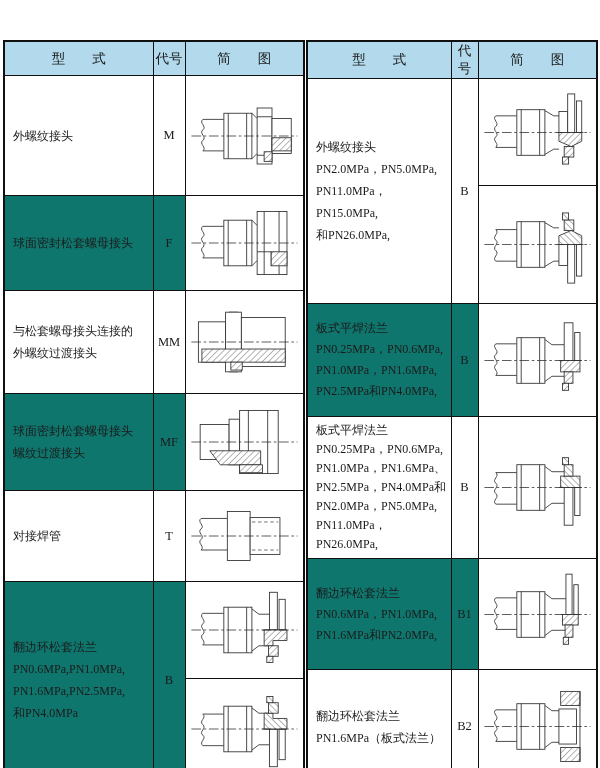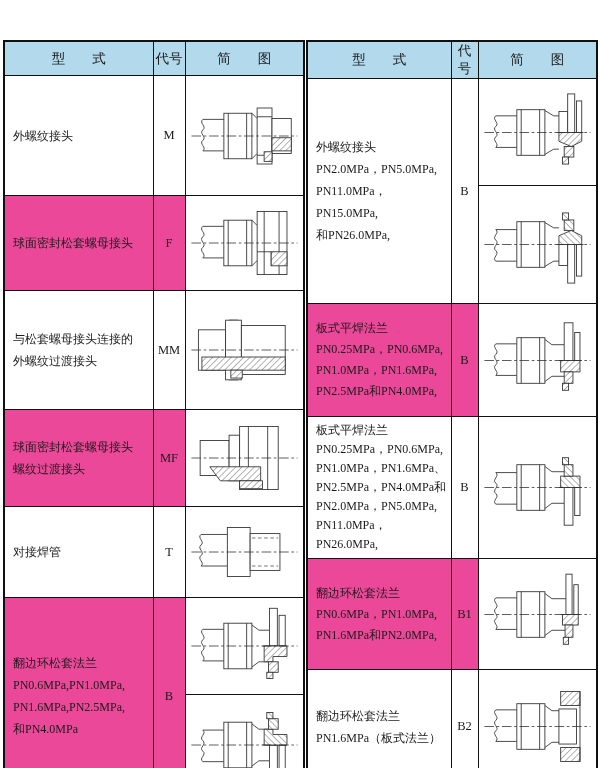--- a/index.html
+++ b/index.html
@@ -11,21 +11,21 @@
   table.ftable{position:absolute;top:40px;border-collapse:collapse;table-layout:fixed;
                border:2px solid #101010;background:#fff;}
   #t-left{left:3px;width:302px;}
   #t-right{left:306px;width:292px;}
   .ftable th,.ftable td{border:1px solid #101010;padding:0;vertical-align:middle;overflow:hidden;}
   .ftable th{background:#b2d9ec;font-size:13.5px;font-weight:normal;height:33px;text-align:center;}
   td.tcell{font-size:12px;line-height:22px;text-align:left;padding:4px 4px 4px 8px;
            white-space:pre-line;}
   td.ccell{font-size:12.5px;text-align:center;}
   td.dcell{background:#fff;text-align:center;}
-  .hl{background:#ec4899;}
+  .hl{background:#0f766e;}
   svg.dg{display:block;margin:0 auto;}
 </style>
 </head>
 <body>
 
 <svg width="0" height="0" style="position:absolute">
 <defs>
   <pattern id="hatch" patternUnits="userSpaceOnUse" width="5" height="5" patternTransform="rotate(45)">
     <rect width="5" height="5" fill="#fff"></rect>
     <line x1="0" y1="0" x2="0" y2="5" stroke="#555" stroke-width="1"></line>
@@ -160,21 +160,21 @@
     <tr style="height:95px">
       <td class="tcell hl">球面密封松套螺母接头</td>
       <td class="ccell hl">F</td>
       <td class="dcell">
         <svg class="dg" width="114" height="86" viewBox="0 0 130 96">
               <use href="#sym-fnut"></use>
               <use href="#sym-cl"></use>
             </svg>
       </td>
     </tr>
-    <tr style="height:119px">
+    <tr style="height:103px">
       <td class="tcell">与松套螺母接头连接的
 外螺纹过渡接头</td>
       <td class="ccell">MM</td>
       <td class="dcell">
         <svg class="dg" width="114" height="90" viewBox="0 0 130 96">
               <use href="#sym-mm"></use>
               <use href="#sym-cl"></use>
             </svg>
       </td>
     </tr>

